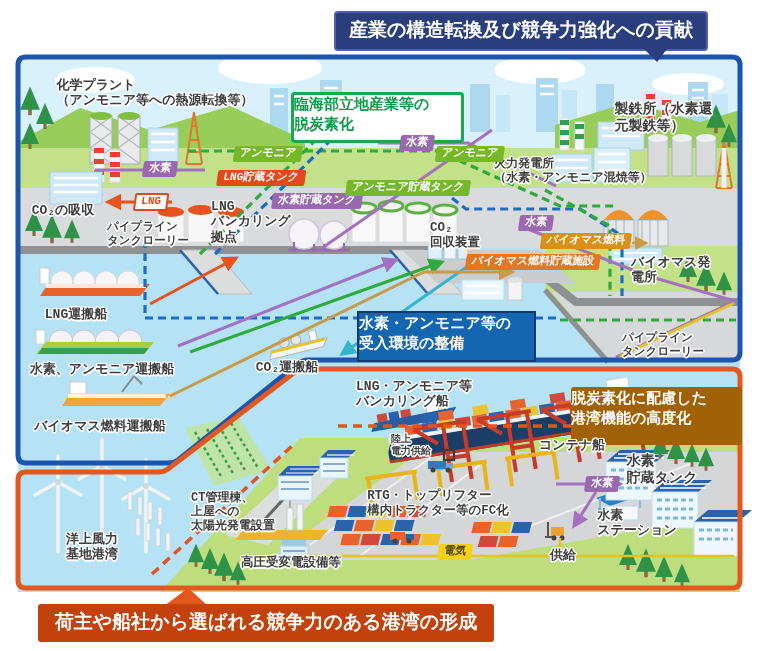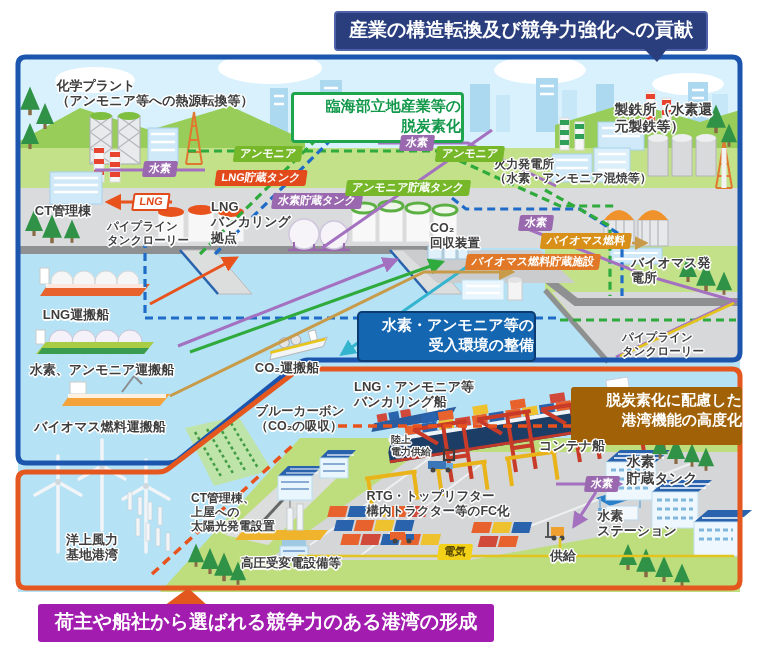--- a/index.html
+++ b/index.html
@@ -1,45 +1,45 @@
 <!DOCTYPE html>
 <html><head>
 <meta charset="utf-8">
 <style>
   html,body{margin:0;padding:0;background:#fff;}
   #stage{position:relative;width:766px;height:651px;background:#fff;overflow:hidden;
-         font-family:Liberation Sans, sans-serif;}
+         font-family:Liberation Mono, monospace;}
   #stage svg{position:absolute;left:0;top:0;z-index:1;}
   .lbl{position:absolute;z-index:4;transform:translateX(-50%);
        white-space:pre-line;font-weight:bold;color:#3e3e3e;line-height:1.18;
        text-shadow:-1.5px 0 0 #fff,1.5px 0 0 #fff,0 -1.5px 0 #fff,0 1.5px 0 #fff,
                    -1px -1px 0 #fff,1px -1px 0 #fff,-1px 1px 0 #fff,1px 1px 0 #fff;}
   .chip{position:absolute;z-index:4;transform:translateX(-50%) skewX(-8deg);
         font-size:11px;font-weight:bold;color:#fff;padding:1px 6px 2px;border-radius:2px;
         white-space:nowrap;line-height:1.2;}
   .chip-h2{background:#9a68ae;}
   .chip-nh3{background:#76b82a;}
   .chip-lngtank{background:#e2491b;}
   .chip-bio{background:#d89018;}
   .chip-biost{background:#e07828;}
   .chip-elec{background:#f2d118;color:#5a4a00;}
   .chip-lng{background:#fff;color:#e2491b;border:2px solid #e2491b;padding:0 5px 1px;}
-  .zone{position:absolute;z-index:4;text-align:right;white-space:pre-line;font-weight:bold;}
+  .zone{position:absolute;z-index:4;text-align:left;white-space:pre-line;font-weight:bold;}
   #zone-industry{left:291px;top:92px;width:167px;background:#fff;border:3px solid #1ea54e;
                  border-radius:4px;color:#12984a;font-size:15px;line-height:1.35;padding:1px 0 3px;}
   #zone-receiving{left:357px;top:311px;width:175px;background:#1566b0;border:2px solid #0c3b72;
-                  border-radius:5px;color:#fff;font-size:15px;line-height:1.35;padding:2px 0 4px;}
+                  border-radius:0;color:#fff;font-size:15px;line-height:1.35;padding:2px 0 4px;}
   #zone-port{left:571px;top:387px;width:171px;background:#a16207;border-radius:3px;
              color:#fff;font-size:15px;line-height:1.35;padding:3px 0 14px;}
   .banner{position:absolute;z-index:5;text-align:center;font-weight:bold;color:#fff;font-size:19px;}
   #banner-top{left:334px;top:11px;width:370px;background:#2a3e7e;border:2px solid #4d62a8;
               border-radius:4px;padding:4px 0 6px;}
   #banner-top-tail{position:absolute;z-index:5;left:636px;top:45px;width:34px;height:17px;
               background:#2a3e7e;clip-path:polygon(12% 0,100% 0,62% 100%);}
-  #banner-bottom{left:38px;top:604px;width:456px;background:#a21caf;border-radius:3px;padding:5px 0 7px;}
+  #banner-bottom{left:38px;top:604px;width:456px;background:#c2410c;border-radius:3px;padding:5px 0 7px;}
   #banner-bottom-tail{position:absolute;z-index:5;left:164px;top:588px;width:44px;height:18px;
               background:#e2571e;clip-path:polygon(0 100%,100% 100%,55% 0);}
 </style>
 </head>
 <body>
 
 <div id="stage">
 
 <svg width="766" height="651" viewBox="0 0 766 651">
   <defs>
@@ -532,35 +532,33 @@
 <div class="zone" id="zone-receiving">水素・アンモニア等の
 受入環境の整備</div>
 <div class="zone" id="zone-port">脱炭素化に配慮した
 港湾機能の高度化</div>
 
 <div class="lbl" style="left:155px;top:78px;font-size:13px">化学プラント
 （アンモニア等への熱源転換等）</div>
 <div class="lbl" style="left:665px;top:101px;font-size:14px">製鉄所（水素還元製鉄等）</div>
 <div class="lbl" style="left:573px;top:157px;font-size:12px">火力発電所
 （水素・アンモニア混焼等）</div>
-<div class="lbl" style="left:63px;top:203px;font-size:13px">CT管理棟</div>
+<div class="lbl" style="left:63px;top:203px;font-size:13px">CO₂の吸収</div>
 <div class="lbl" style="left:148px;top:220px;font-size:11.5px">パイプライン
 タンクローリー</div>
 <div class="lbl" style="left:251px;top:199px;font-size:13px">LNG
 バンカリング
 拠点</div>
 <div class="lbl" style="left:455px;top:221px;font-size:12.5px">CO₂
 回収装置</div>
 <div class="lbl" style="left:676px;top:255px;font-size:13px">バイオマス発電所</div>
 <div class="lbl" style="left:76px;top:307px;font-size:13px">LNG運搬船</div>
 <div class="lbl" style="left:102px;top:362px;font-size:13px">水素、アンモニア運搬船</div>
 <div class="lbl" style="left:287px;top:360px;font-size:13px">CO₂運搬船</div>
 <div class="lbl" style="left:100px;top:419px;font-size:13px">バイオマス燃料運搬船</div>
-<div class="lbl" style="left:300px;top:404px;font-size:12.5px">ブルーカーボン
-（CO₂の吸収）</div>
 <div class="lbl" style="left:414px;top:379px;font-size:13px">LNG・アンモニア等
 バンカリング船</div>
 <div class="lbl" style="left:411px;top:434px;font-size:10px">陸上
 電力供給</div>
 <div class="lbl" style="left:572px;top:438px;font-size:13px">コンテナ船</div>
 <div class="lbl" style="left:663px;top:331px;font-size:11.5px">パイプライン
 タンクローリー</div>
 <div class="lbl" style="left:662px;top:453px;font-size:14px">水素
 貯蔵タンク</div>
 <div class="lbl" style="left:637px;top:508px;font-size:13px">水素

